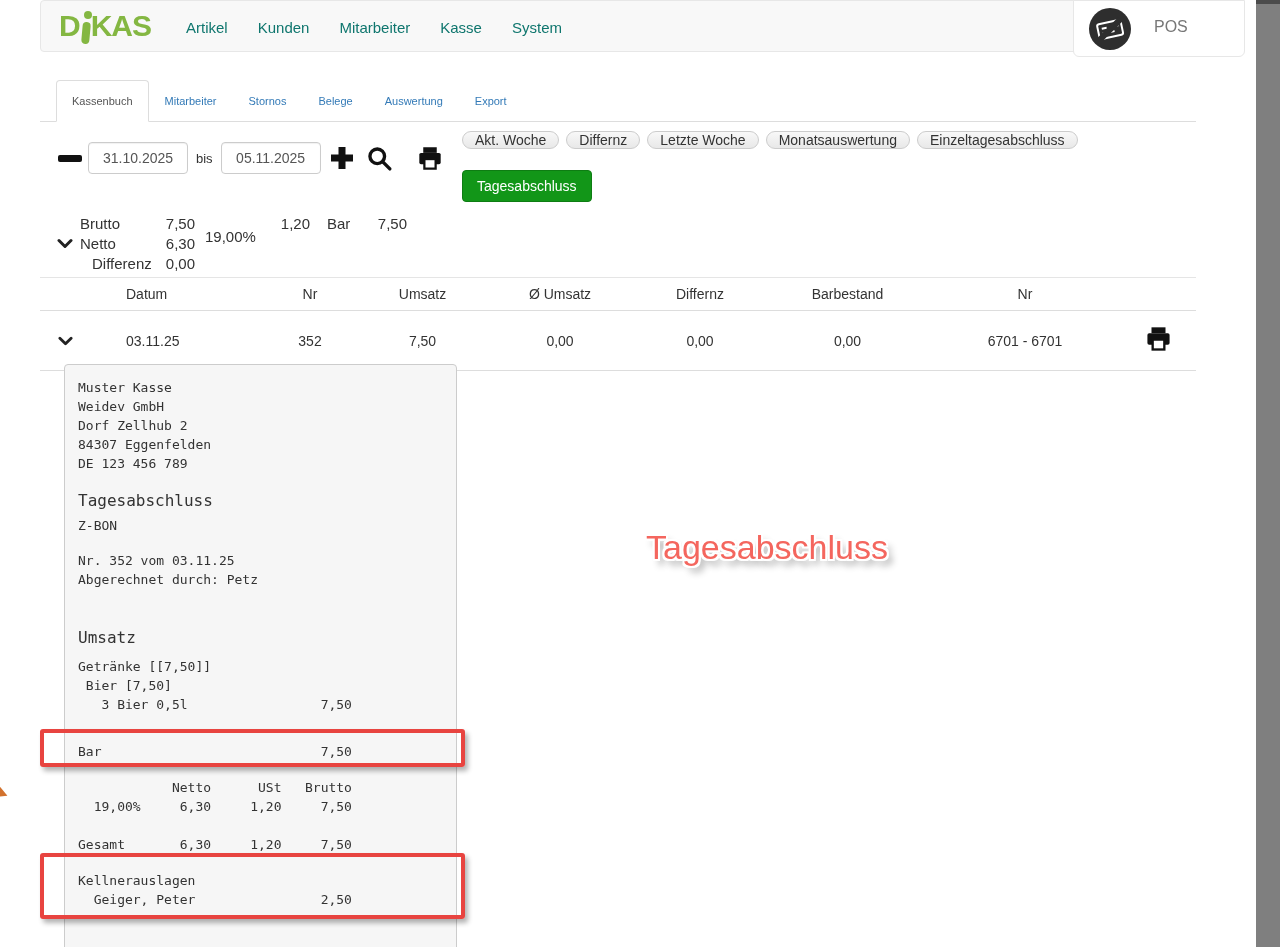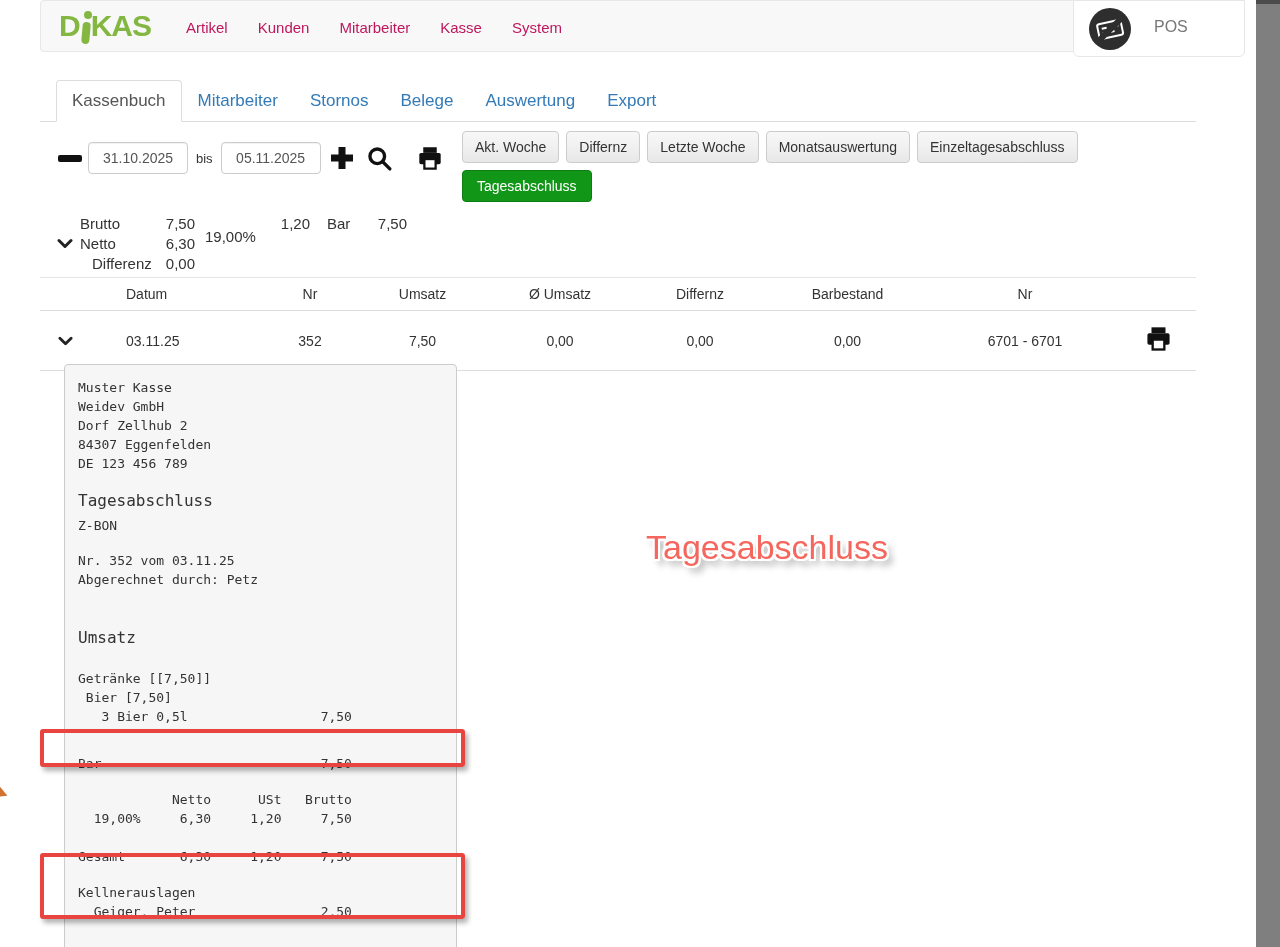--- a/index.html
+++ b/index.html
@@ -19,60 +19,60 @@
     background:#f8f8f8; border:1px solid #e7e7e7; border-radius:4px;padding-left:12px;
   }
   .logo {
     position:absolute; left:18px; top:8px; font-size:30px; font-weight:bold;
     color:#84b742; letter-spacing:-1px; cursor:pointer; line-height:34px;
   }
   .logo-i { display:inline-block; position:relative; width:11px; height:30px; vertical-align:bottom; }
   .logo-i .dot { position:absolute; left:4px; top:-2px; width:8px; height:8px; border-radius:50%; background:#84b742; }
   .logo-i .bar { position:absolute; left:2px; top:9px; width:8px; height:22px; border-radius:4px; background:#84b742; transform:rotate(5deg); }
   .nav-links { position:absolute; left:130px; top:0; height:52px; display:flex; align-items:center; list-style:none; }
-  .nav-links li { padding:0 15px; font-size:15px; color:#be185d; cursor:pointer; }
+  .nav-links li { padding:0 15px; font-size:15px; color:#0f766e; cursor:pointer; }
   .pos-box {
     position:absolute; right:-1px; top:-1px; width:172px; height:57px;
     background:#fff; border:1px solid #e7e7e7; border-radius:0 0 6px 6px;
   }
   .pos-circle { position:absolute; left:14px; top:6px; width:44px; height:44px; cursor:pointer; }
   .pos-label { position:absolute; left:80px; top:17px; font-size:16px; color:#777; }
 
   
   .scrollbar-track { position:absolute; right:0; top:0; width:24px; height:947px; background:#7f7f7f; }
   .scrollbar-cap { position:absolute; right:0; top:0; width:24px; height:4px; background:#4b4b4b; }
 
   
   .tabs {
     position:absolute; left:40px; top:80px; width:1156px; height:42px;
     display:flex; align-items:flex-end; border-bottom:1px solid #ddd;
   }
   .tab {
-    padding:10px 15px; font-size:17px; color:#337ab7; cursor:pointer;
+    padding:10px 15px; font-size:11px; color:#337ab7; cursor:pointer;
     border:1px solid transparent; margin-bottom:-1px; line-height:20px;
   }
   .tab.active {
     margin-left:16px; color:#555; background:#fff; cursor:default;
     border:1px solid #ddd; border-bottom-color:#fff; border-radius:4px 4px 0 0;
   }
 
   
   .controls { position:absolute; left:56px; top:142px; height:32px; display:flex; align-items:center; }
   .icon-btn { background:none; border:none; cursor:pointer; display:flex; align-items:center; justify-content:center; padding:0; }
   .minus-bar { width:24px; height:7px; background:#111; border-radius:2px; }
   .date-input {
     width:100px; height:32px; border:1px solid #ccc; border-radius:4px; background:#fff;
     font-family:"Liberation Sans",sans-serif; font-size:14px; color:#555; text-align:center;
     box-shadow:inset 0 1px 1px rgba(0,0,0,.06);
   }
   .bis { font-size:13px; color:#333; margin:0 8px; }
   .quick-buttons { position:absolute; left:462px; top:131px; display:flex; gap:7px; }
   .btn {
-    height:32px; padding:0 12px; font-family:"Liberation Sans",sans-serif; font-size:14px; color:#333;
-    background:linear-gradient(#f8f8f8,#e8e8e8); border:1px solid #ccc; border-radius:4px; cursor:pointer;
+    height:18px; padding:0 12px; font-family:"Liberation Sans",sans-serif; font-size:14px; color:#333;
+    background:linear-gradient(#f8f8f8,#e8e8e8); border:1px solid #ccc; border-radius:12px; cursor:pointer;
     white-space:nowrap;
   }
   .btn-green {
     position:absolute; left:462px; top:170px; height:32px; padding:0 14px;
     background:#129618; border:1px solid #0e7d13; border-radius:4px;
     color:#fff; font-family:"Liberation Sans",sans-serif; font-size:14px; cursor:pointer;
   }
 
   
   .summary { position:absolute; left:0; top:214px; width:500px; height:60px; font-size:15px; }
@@ -99,21 +99,21 @@
     position:absolute; left:64px; top:364px; width:393px; height:640px;
     background:#f6f6f6; border:1px solid #ccc; border-radius:4px;
     padding:13px 13px; font-family:"DejaVu Sans Mono", monospace;
     font-size:13px; line-height:19px; color:#333;
   }
   .receipt pre { font-family:inherit; white-space:pre; }
   .r-title   { margin-top:17px; font-size:16px; line-height:22px; }
   .r-subtitle{ margin-top:4px; }
   .r-info    { margin-top:16px; }
   .r-section { margin-top:38px; font-size:16px; line-height:22px; }
-  .r-items   { margin-top:20px; }
+  .r-items   { margin-top:8px; }
   .r-payment { margin-top:28px; }
   .r-totals  { margin-top:17px; }
   .r-expenses{ margin-top:17px; }
 
   
   .redbox {
     position:absolute; border:4px solid #e84440; border-radius:3px;
     box-shadow:3px 4px 5px rgba(0,0,0,0.30);
   }
   .redbox1 { left:40px; top:729px; width:425px; height:38px; }

